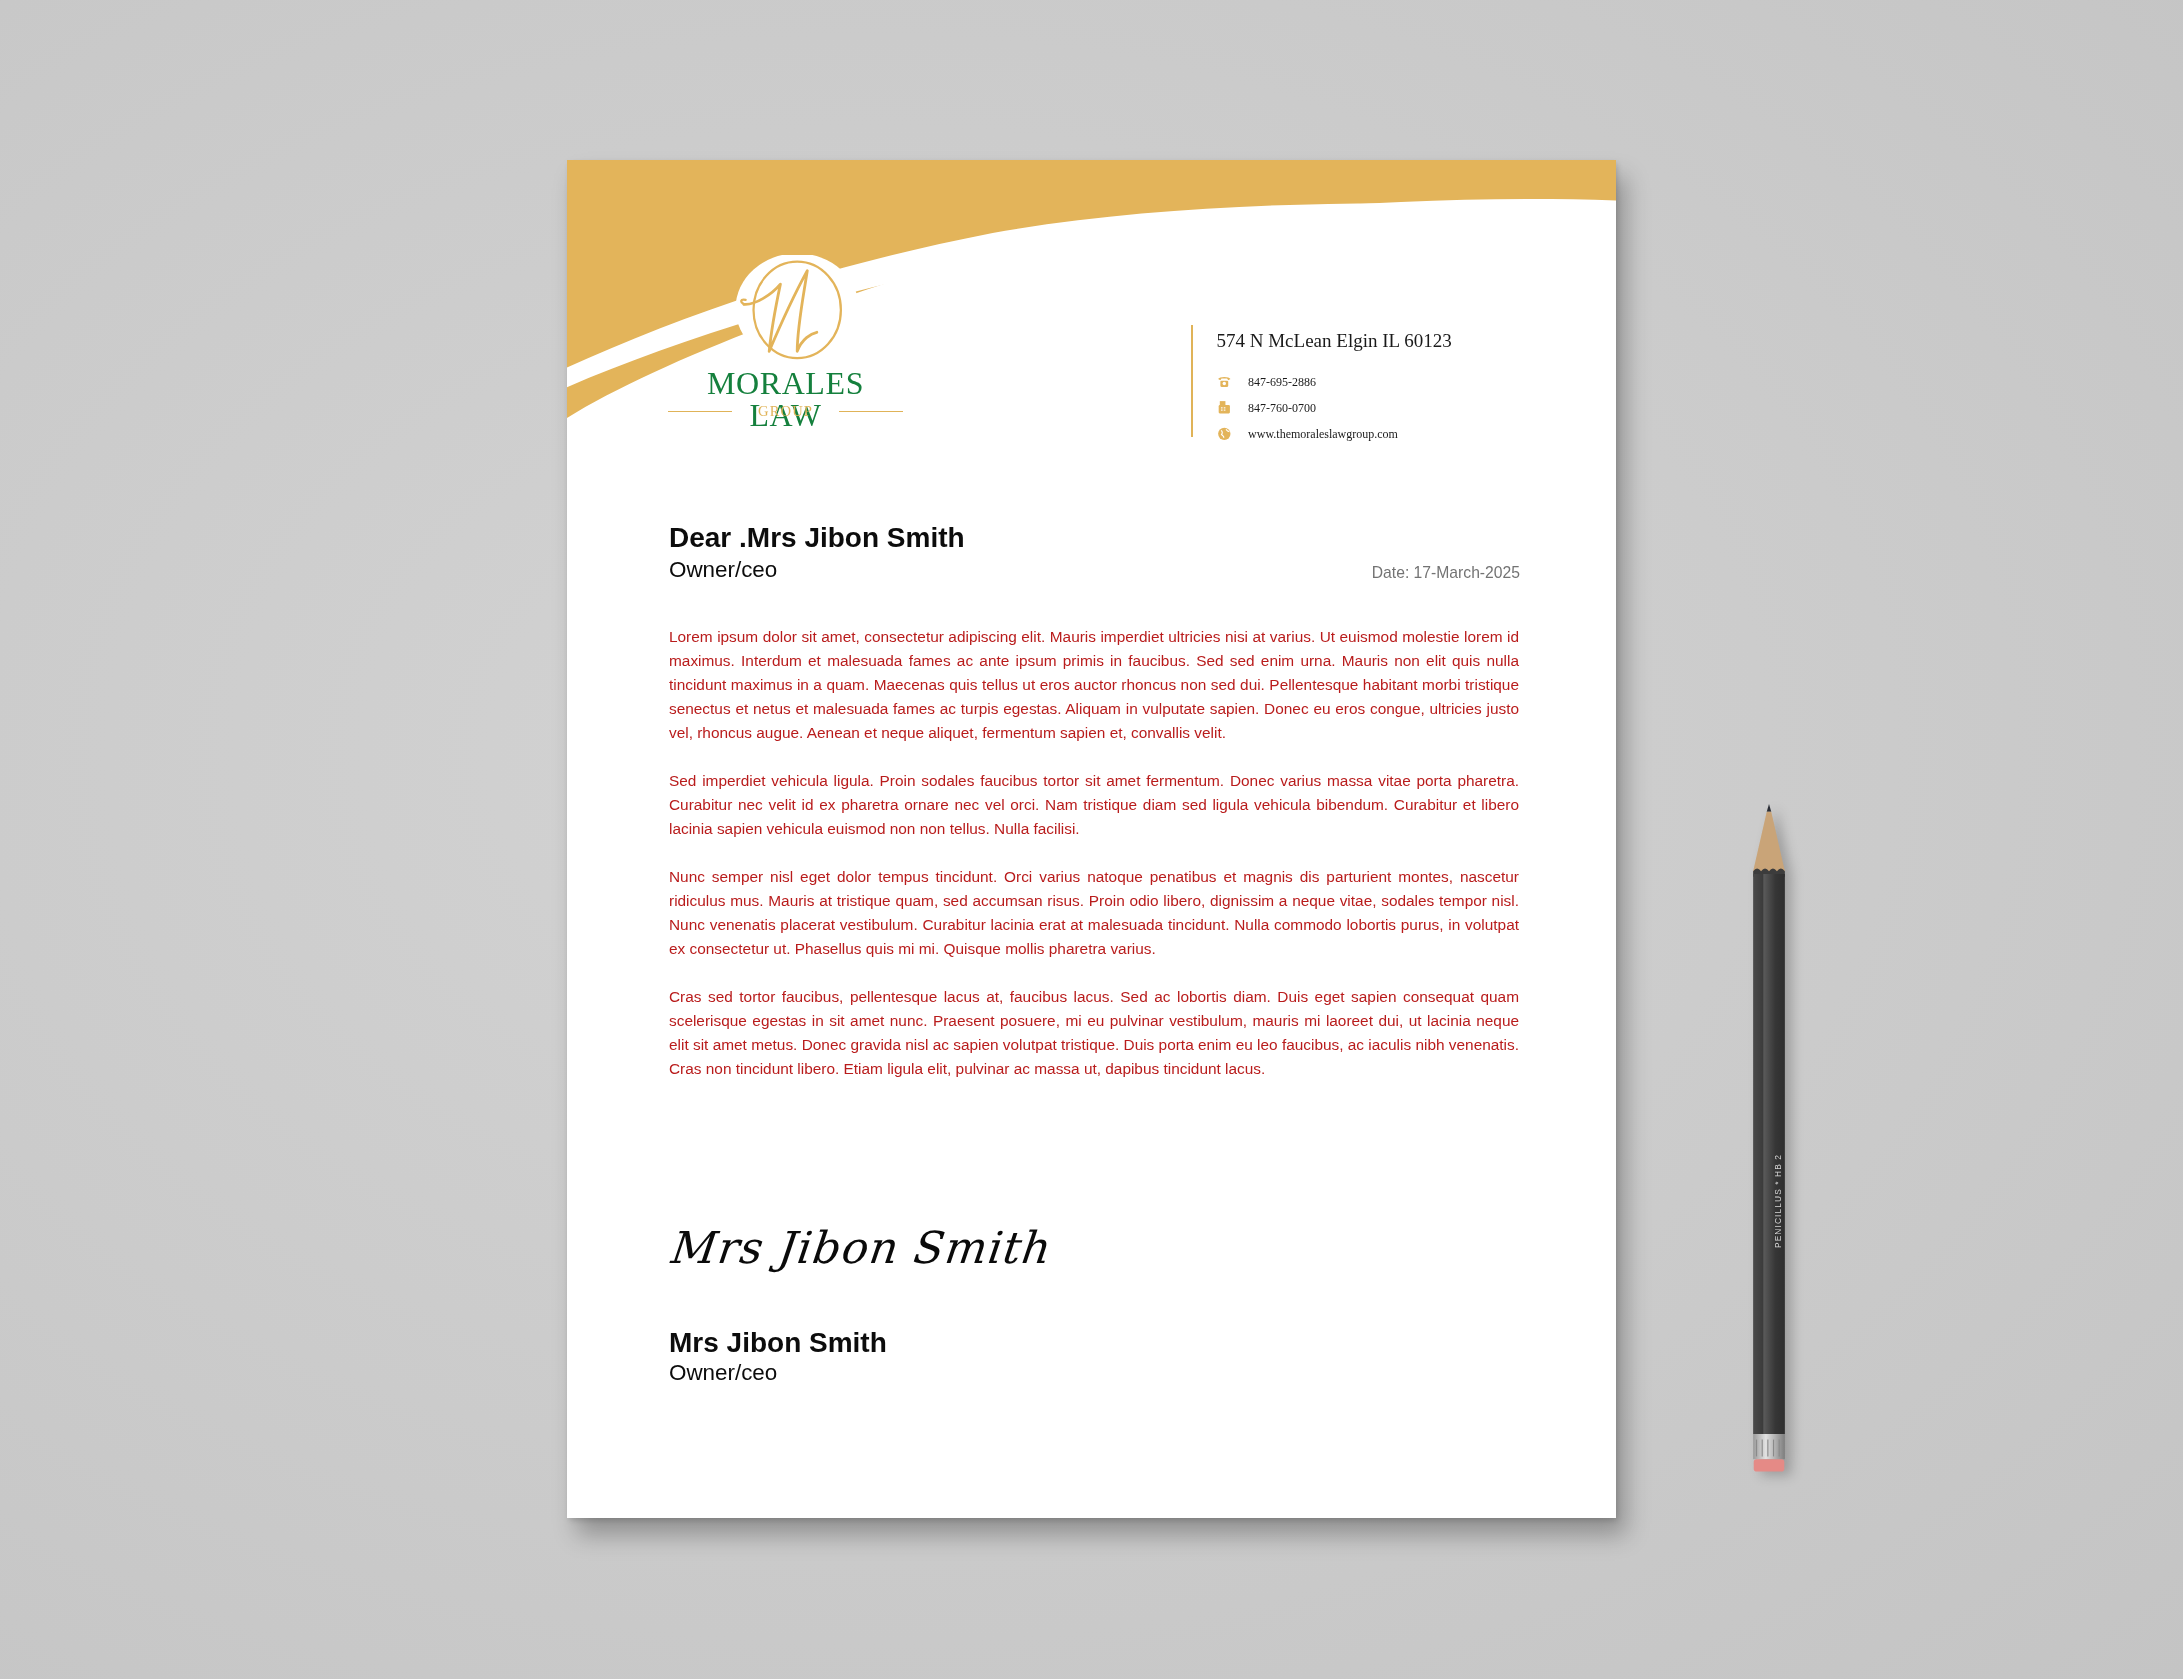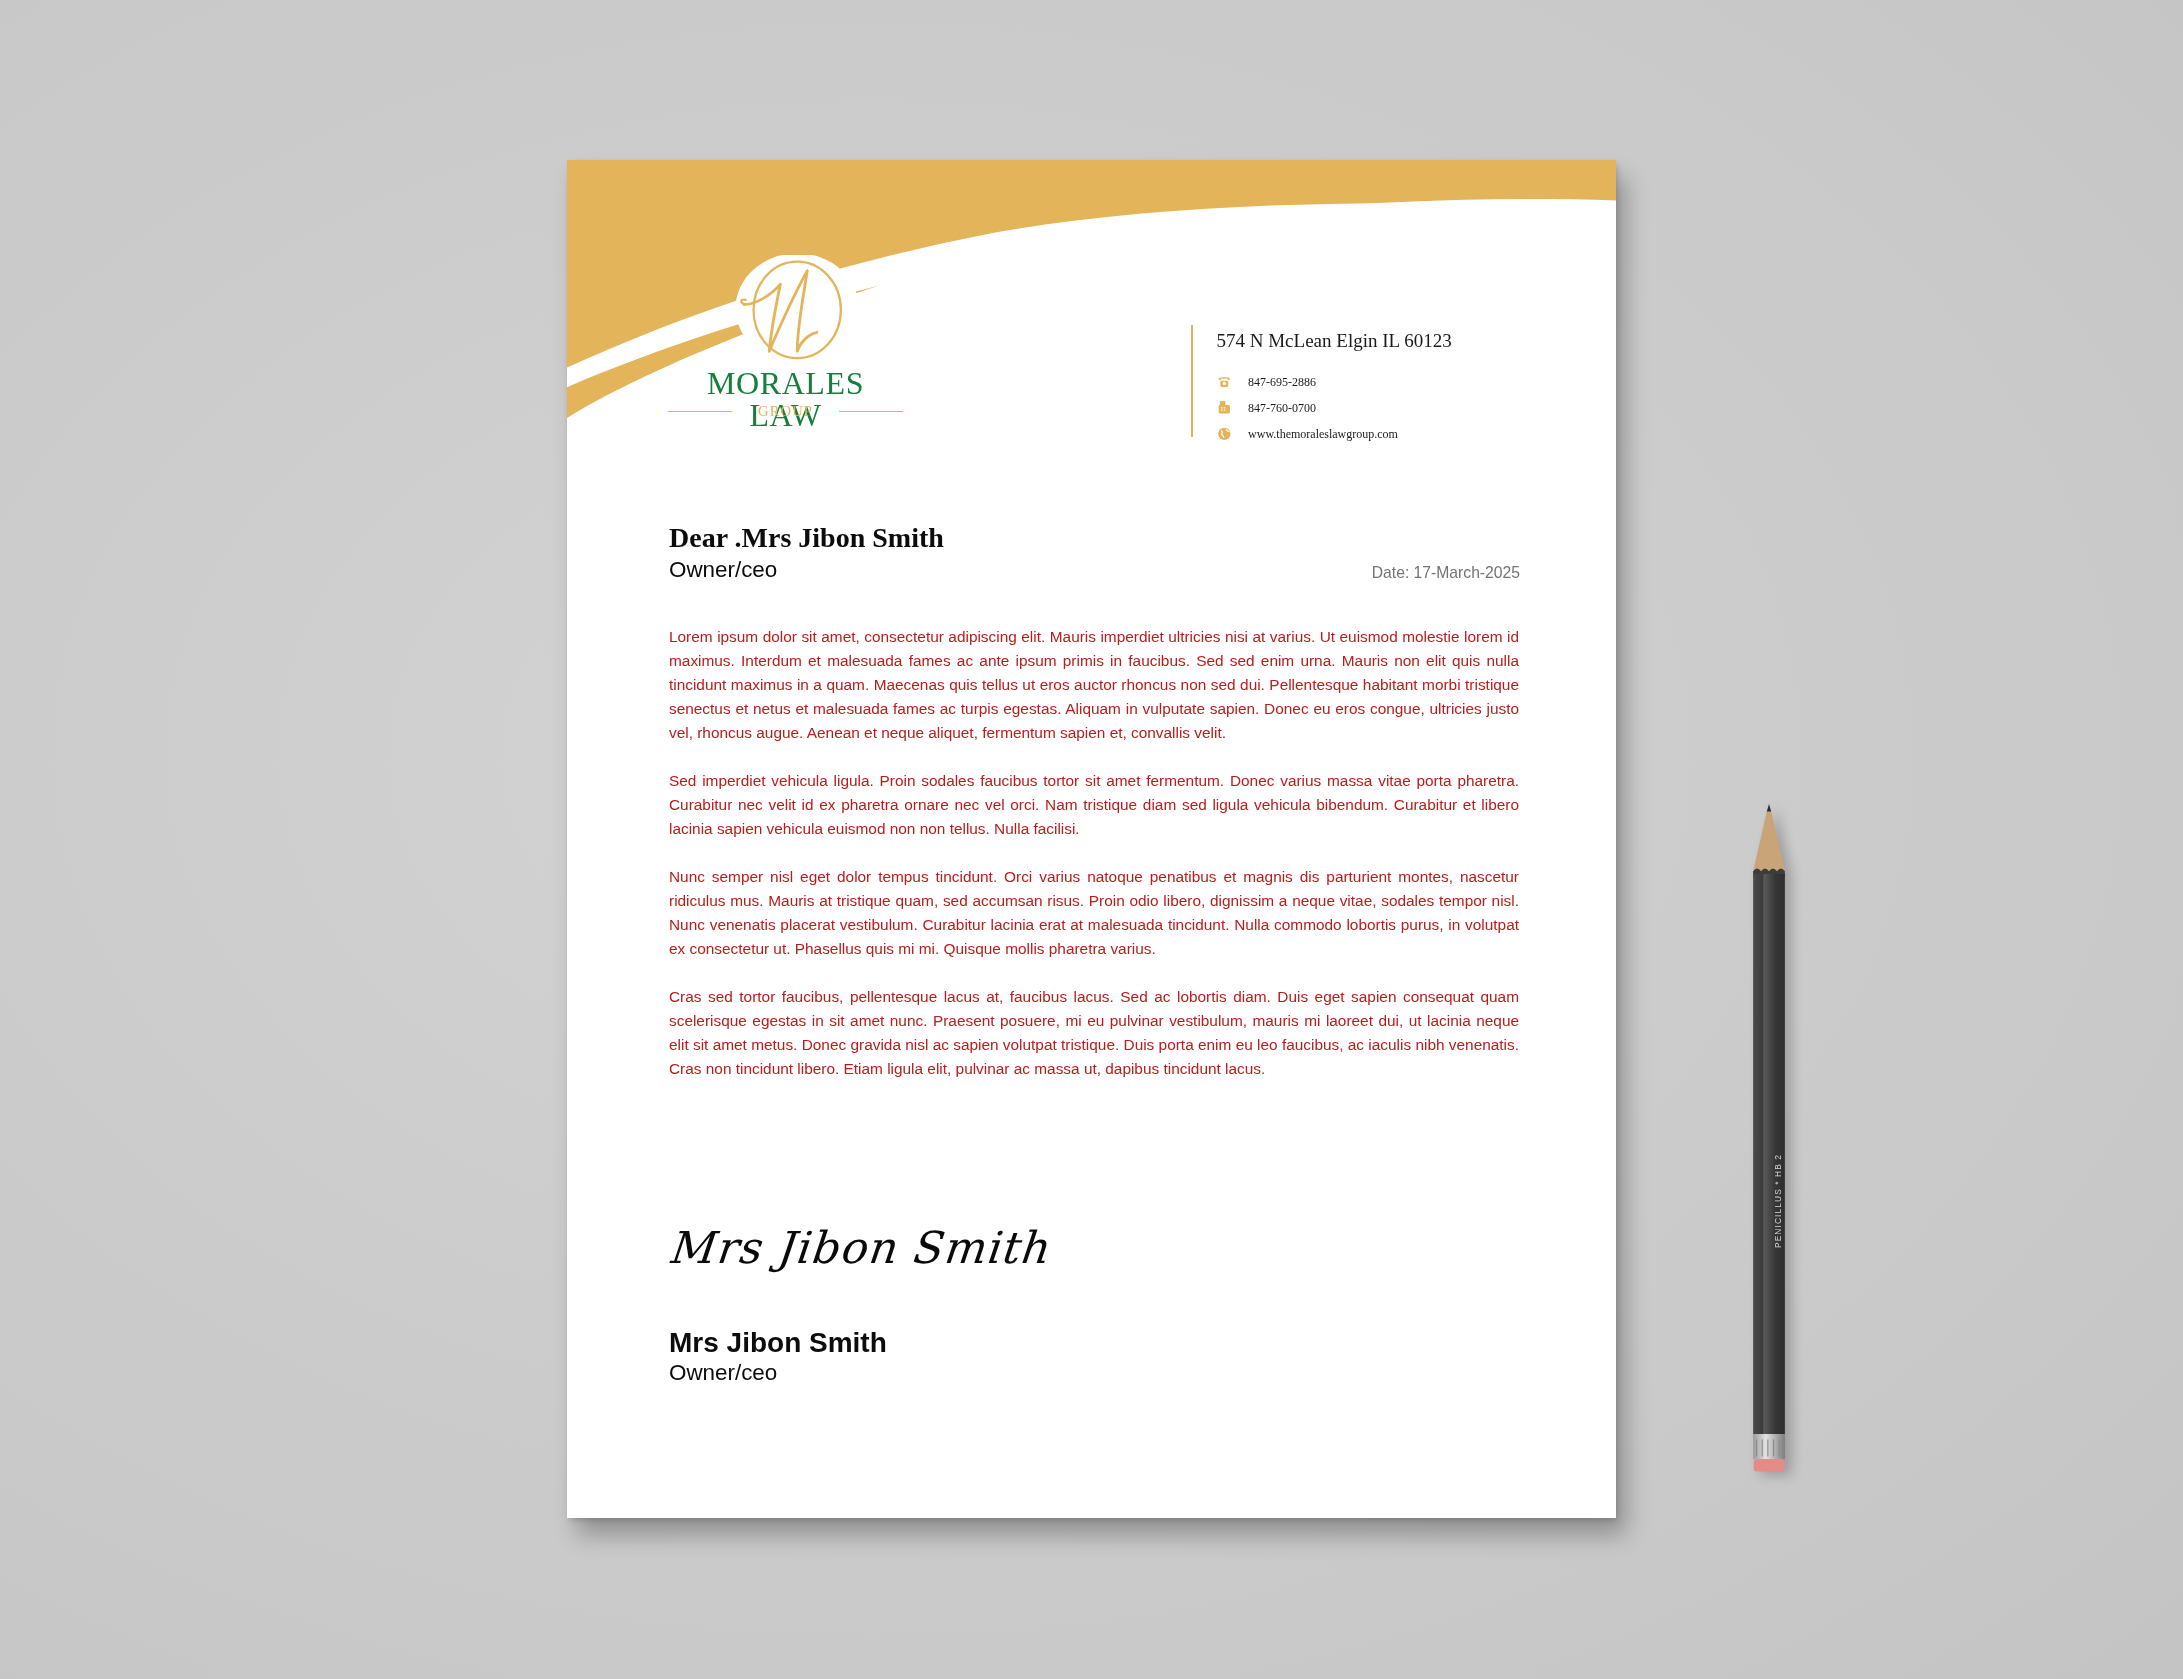--- a/index.html
+++ b/index.html
@@ -112,21 +112,21 @@
       display: inline-block;
     }
     .greeting {
       position: absolute;
       left: 102px;
       top: 364px;
       font-size: 28px;
       font-weight: 600;
       color: #0c0c0c;
       line-height: 1;
-      font-family: Liberation Serif, serif;
+      font-family: Liberation Sans, sans-serif;
     }
     .greeting-role {
       position: absolute;
       left: 102px;
       top: 399px;
       font-size: 22.4px;
       color: #0c0c0c;
       line-height: 1;
       font-family: "Liberation Sans", sans-serif;
     }

